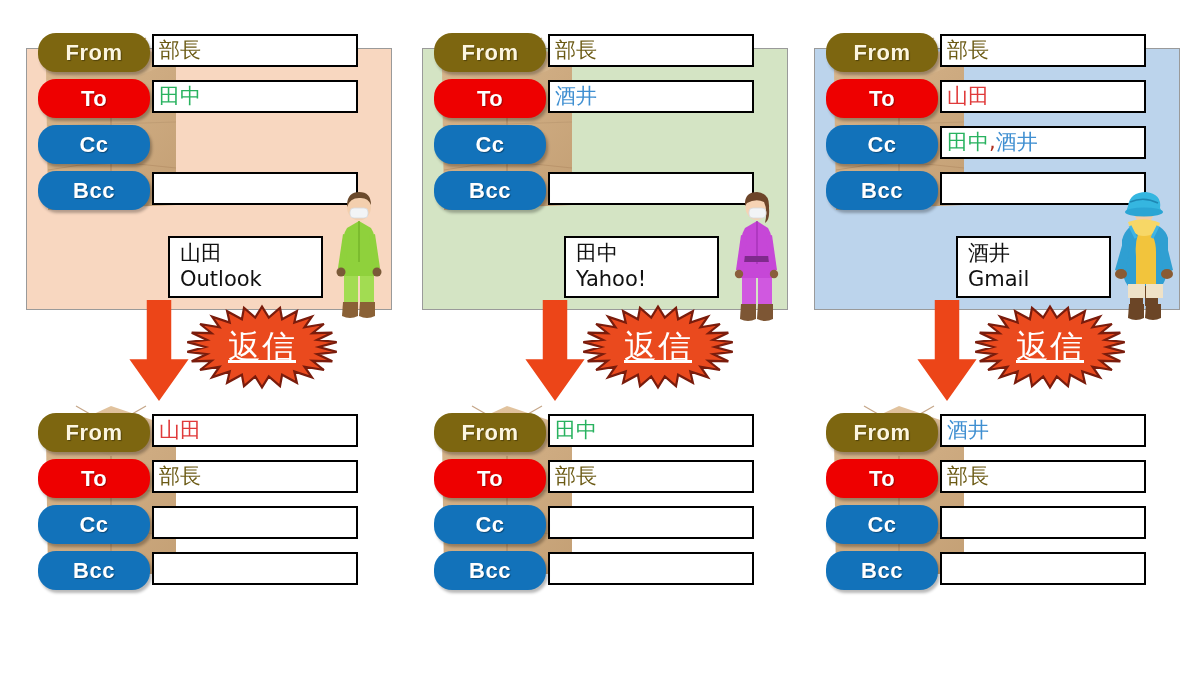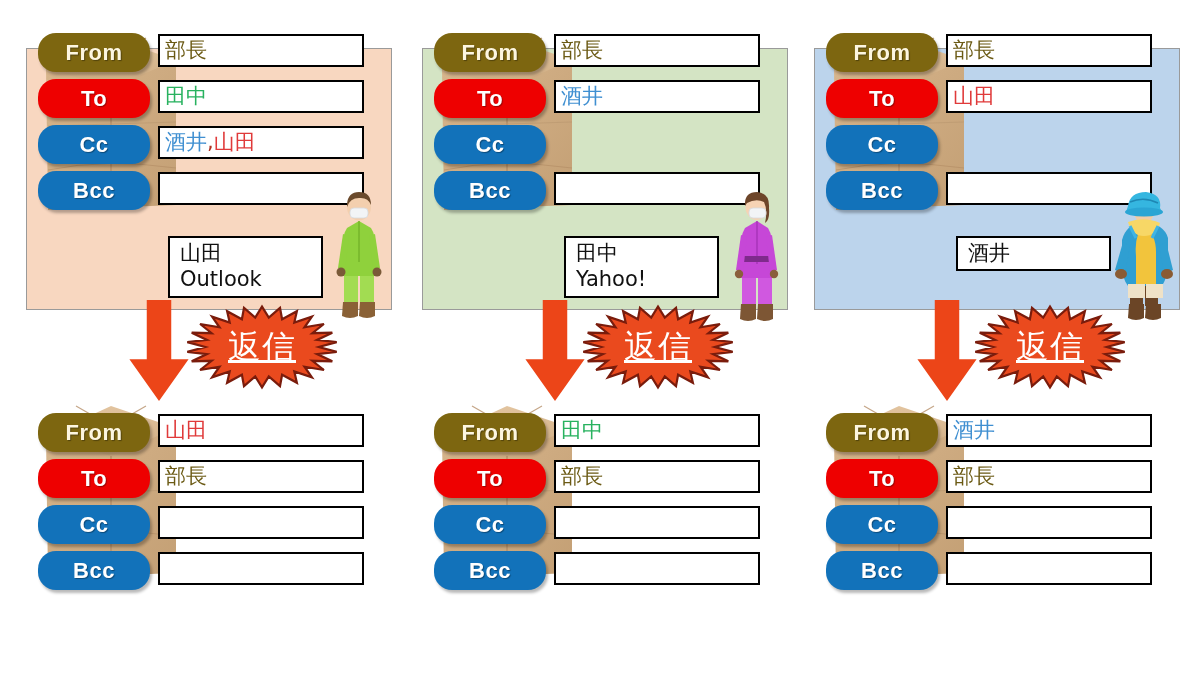--- a/index.html
+++ b/index.html
@@ -77,21 +77,21 @@
     font-family: "Liberation Sans", "DejaVu Sans", sans-serif;
   }
   .pill.from { background: #7d6610; }
   .pill.from span { color: #fdf6e0; }
   .pill.to   { background: #ee0000; }
   .pill.cc, .pill.bcc { background: #1272ba; }
 
   
   .field {
     position: absolute;
-    left: 158px;
+    left: 152px;
     width: 206px;
     height: 33px;
     background: #ffffff;
     border: 2px solid #000000;
     box-sizing: border-box;
     z-index: 4;
     display: flex;
     align-items: center;
     padding-left: 5px;
   }
@@ -186,23 +186,20 @@
           <span class="val"><span style="color: rgb(107, 90, 20);">部長</span></span>
         </div>
         <div class="pill to" style="top: 79px;">
           <span>To</span>
         </div>
         <div class="field" style="top: 80px;">
           <span class="val"><span style="color: rgb(40, 178, 95);">田中</span></span>
         </div>
         <div class="pill cc" style="top: 125px;">
           <span>Cc</span>
-        </div>
-        <div class="field" style="top: 126px;">
-          <span class="val"><span style="color: rgb(63, 143, 209);">酒井</span><span style="color: rgb(176, 48, 32);">,</span><span style="color: rgb(224, 58, 58);">山田</span></span>
         </div>
         <div class="pill bcc" style="top: 171px;">
           <span>Bcc</span>
         </div>
         <div class="field" style="top: 172px;">
           <span class="val"></span>
         </div>
       </div>
       <div class="note" style="left: 168px; top: 236px; width: 155px;">
         <div class="line">山田</div>
@@ -423,29 +420,33 @@
         </div>
         <div class="pill to" style="top: 79px;">
           <span>To</span>
         </div>
         <div class="field" style="top: 80px;">
           <span class="val"><span style="color: rgb(224, 58, 58);">山田</span></span>
         </div>
         <div class="pill cc" style="top: 125px;">
           <span>Cc</span>
         </div>
+        <div class="field" style="top: 126px;">
+          <span class="val"><span style="color: rgb(40, 178, 95);">田中</span><span style="color: rgb(176, 48, 32);">,</span><span style="color: rgb(63, 143, 209);">酒井</span></span>
+        </div>
         <div class="pill bcc" style="top: 171px;">
           <span>Bcc</span>
         </div>
         <div class="field" style="top: 172px;">
           <span class="val"></span>
         </div>
       </div>
       <div class="note" style="left: 168px; top: 236px; width: 155px;">
         <div class="line">酒井</div>
+        <div class="line">Gmail</div>
       </div>
       <div class="character" style="left: 318px; top: 186px;"><svg viewBox="0 0 70 140" width="70" height="140">
     <ellipse cx="38" cy="26" rx="10" ry="11.5" fill="#f0cca6"></ellipse>
     <path d="M22 20 Q24 6 40 6 Q56 8 54 22 L56 26 L20 26 Z" fill="#35b6e0"></path>
     <ellipse cx="38" cy="26" rx="19" ry="4.5" fill="#2aa5d4"></ellipse>
     <path d="M24 16 Q38 10 52 17" stroke="#1e87b4" stroke-width="1.6" fill="none"></path>
     <path d="M38 36 Q20 38 16 54 L16 80 Q16 92 22 100 L56 100 Q62 90 62 78 L62 52 Q58 38 38 36 Z" fill="#2f9fd2"></path>
     <path d="M38 40 Q28 48 30 70 L30 98 L50 98 L50 66 Q50 48 38 40 Z" fill="#f2c43c"></path>
     <path d="M22 36 Q38 30 54 37 Q50 50 38 50 Q26 50 22 36 Z" fill="#f7d766"></path>
     <path d="M24 40 L30 52 M52 40 L46 52" stroke="#3fb4e4" stroke-width="3" fill="none"></path>

